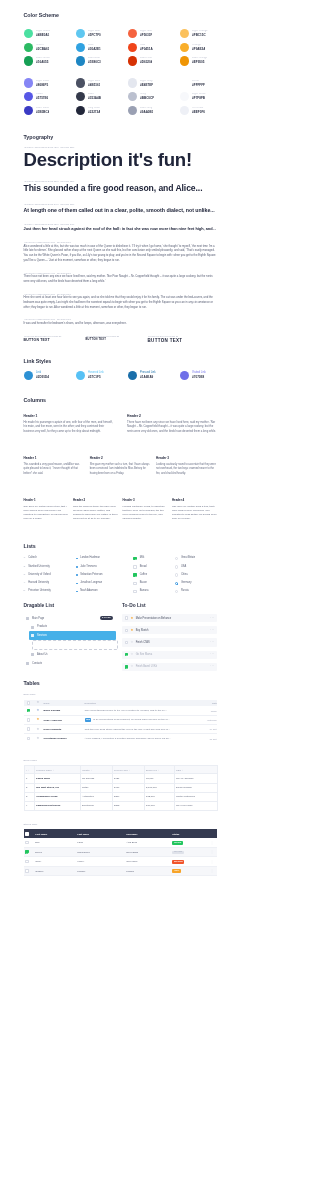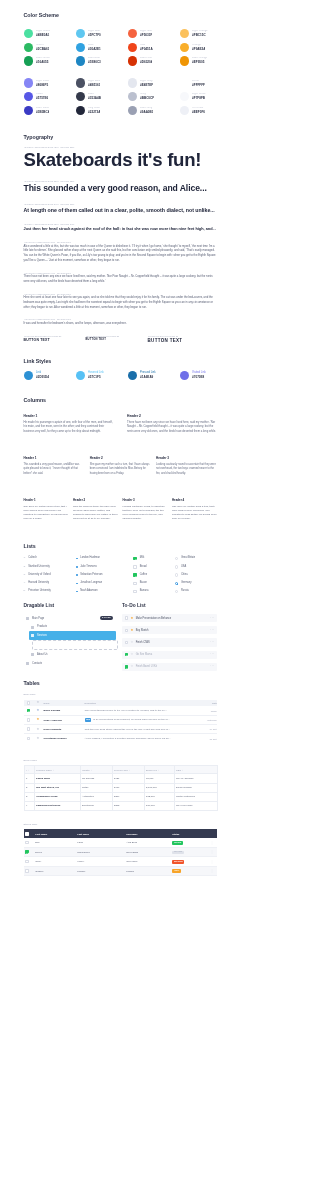--- a/index.html
+++ b/index.html
@@ -282,25 +282,25 @@
           </div>
         </div>
       </div>
   </div>
 
   <div class="sec" style="padding-top:18px">
     <div class="sec-title">Typography</div>
     <div id="ty-headers" style="margin-top:5.5px">
         <div class="ty-block">
           <div class="micro">HEADER 1 / RESPONSIVE BOLD 48PT - READING 56PT</div>
-          <div class="h-big" style="margin-top:1.6px">Skateboards it's fun!</div>
+          <div class="h-big" style="margin-top:1.6px">Description it's fun!</div>
         </div>
         <div class="ty-block">
           <div class="micro">HEADER 2 / RESPONSIVE BOLD 32PT - READING 38PT</div>
-          <div class="h-2" style="margin-top:1.6px">This sounded a very good reason, and Alice...</div>
+          <div class="h-2" style="margin-top:1.6px">This sounded a fire good reason, and Alice...</div>
         </div>
         <div class="ty-block">
           <div class="micro">HEADER 3 / RESPONSIVE BOLD 24PT - READING 30PT</div>
           <div class="h-3" style="margin-top:1.6px">At length one of them called out in a clear, polite, smooth dialect, not unlike...</div>
         </div>
         <div class="ty-block">
           <div class="micro">HEADER 4 / RESPONSIVE BOLD 18PT - READING 24PT</div>
           <div class="h-4" style="margin-top:1.6px">Just then her head struck against the roof of the hall: in fact she was now more than nine feet high, and...</div>
         </div>
       </div>

